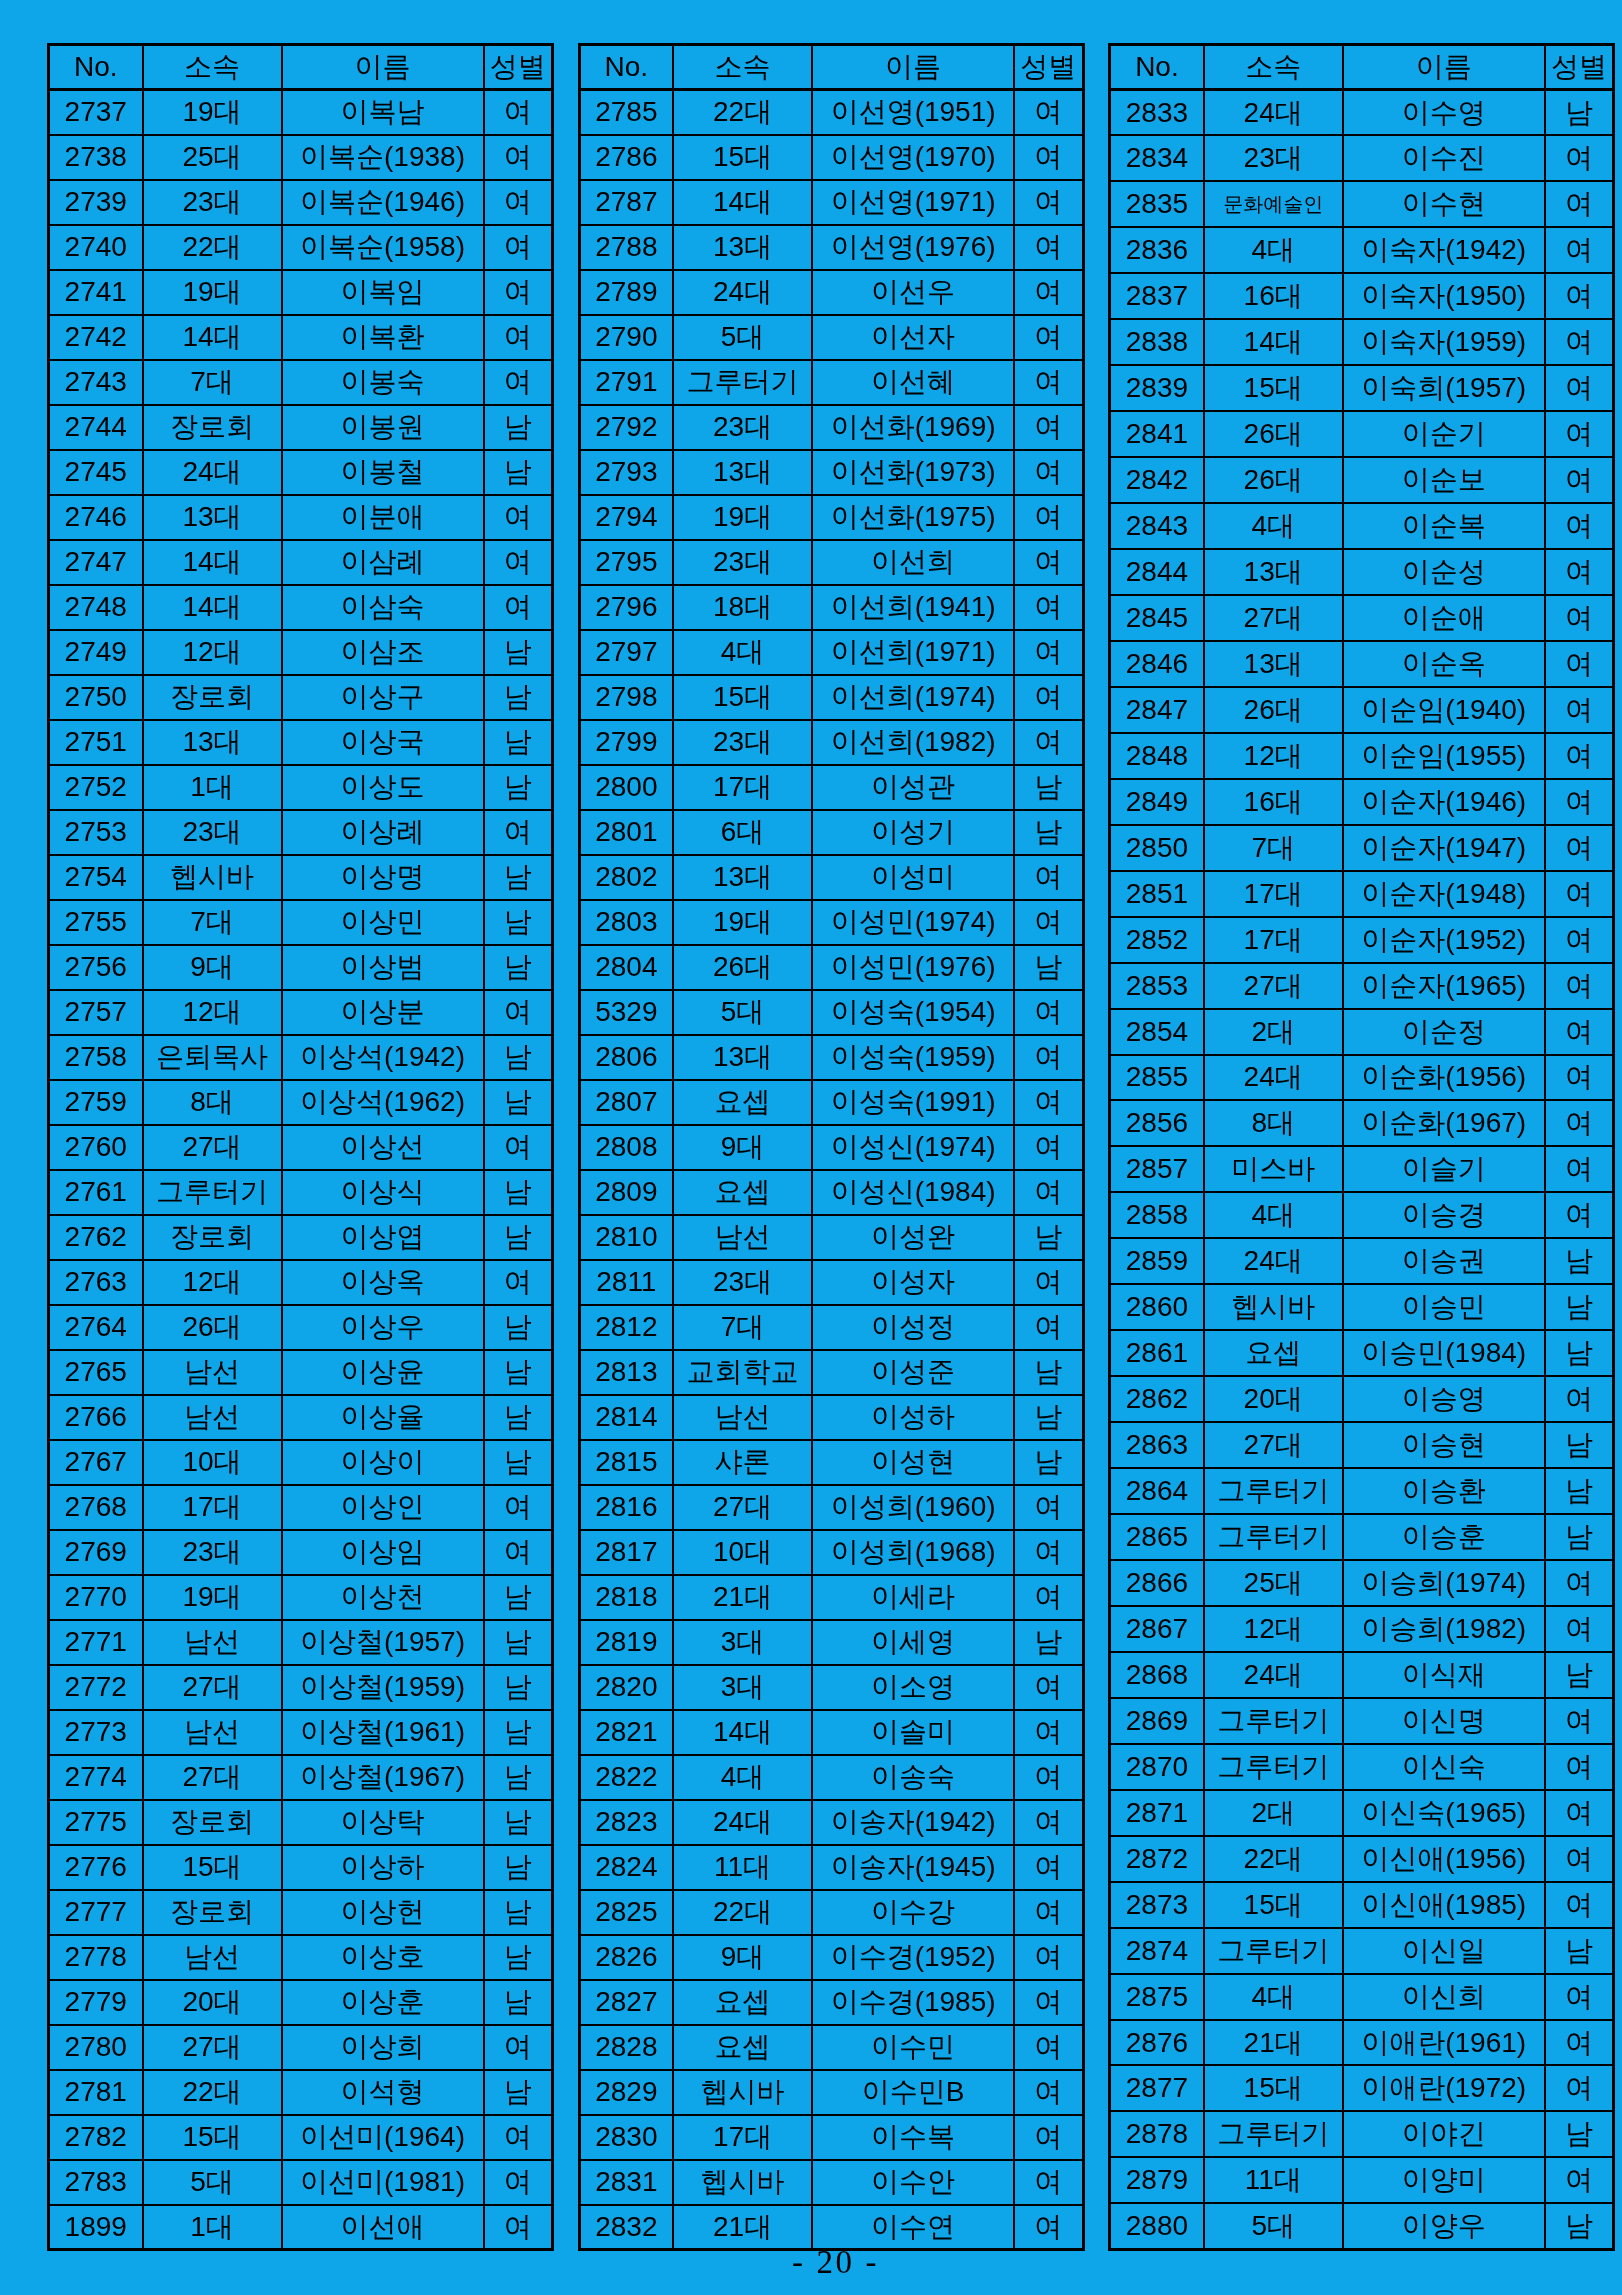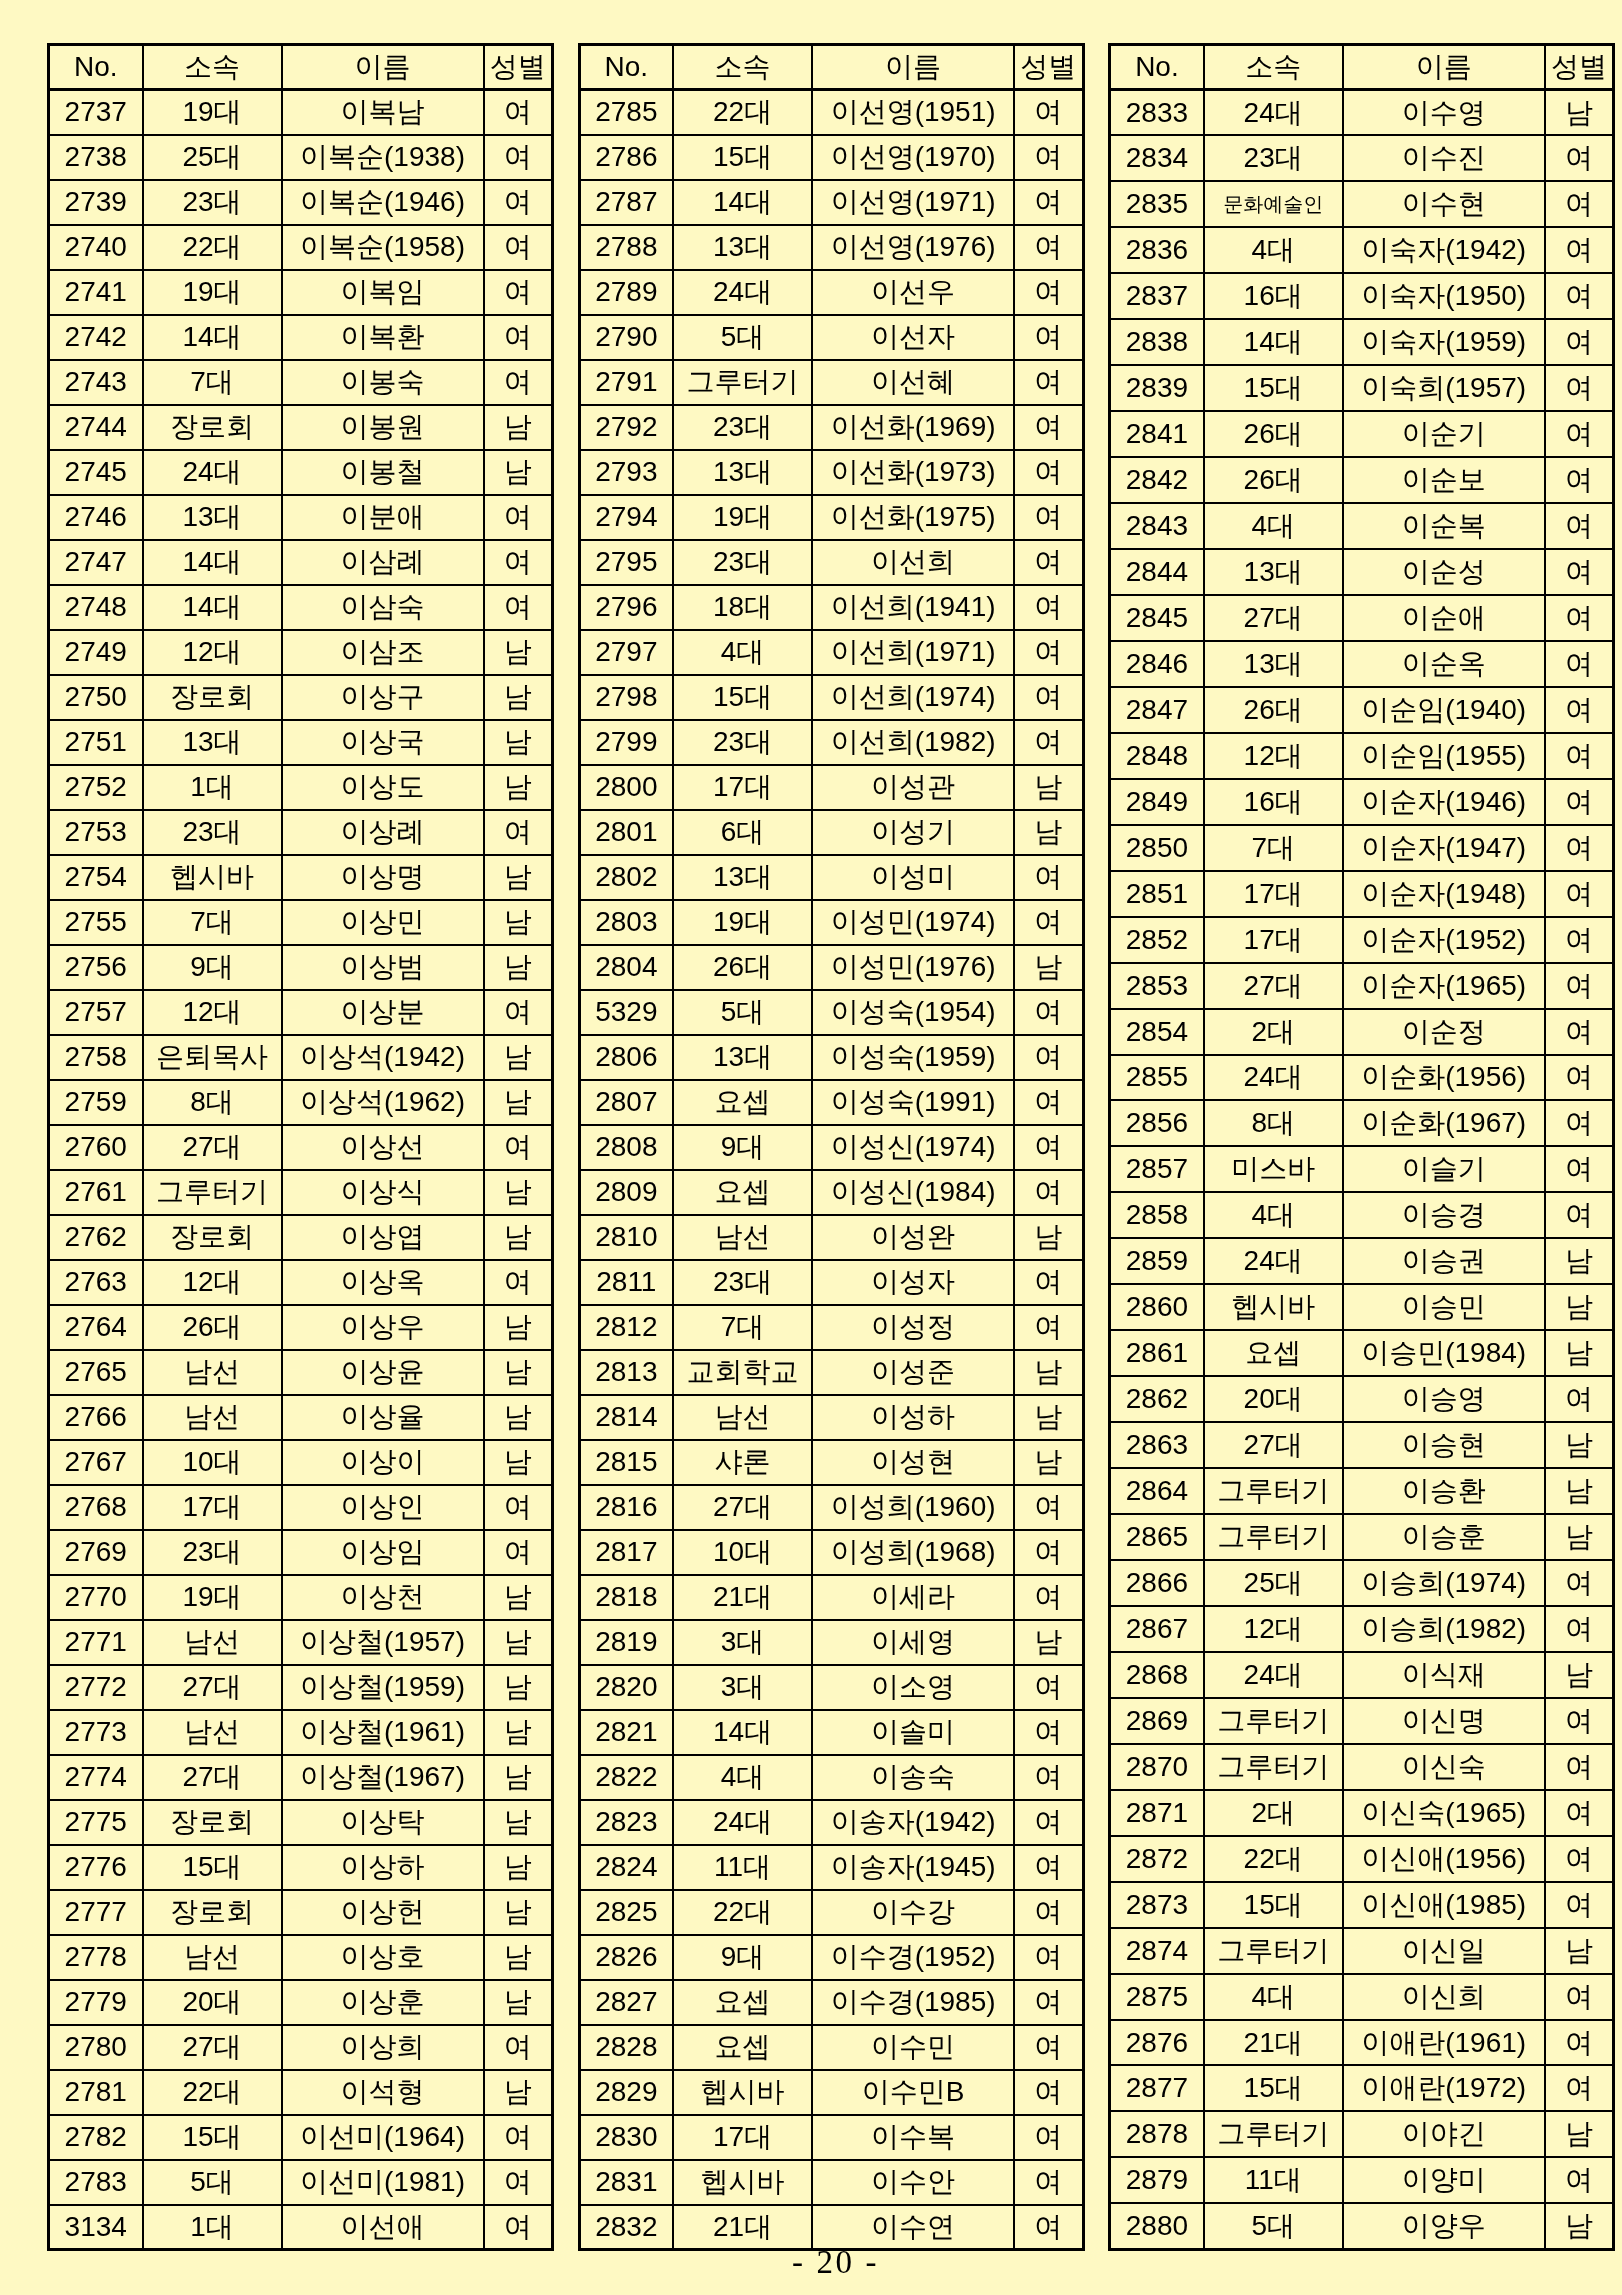--- a/index.html
+++ b/index.html
@@ -3,21 +3,21 @@
 <meta charset="utf-8">
 <style>
   html, body {
     margin: 0; padding: 0;
     background: #ffffff;
   }
   .page {
     position: relative;
     width: 1623px;
     height: 2295px;
-    background: #fef9c3;
+    background: #0ea5e9;
     color: #000000;
     font-family: "Liberation Sans", sans-serif;
     overflow: hidden;
   }
   .tables-wrap {
     position: absolute;
     left: 47px;
     top: 43px;
     display: flex;
     gap: 23.6px;
@@ -357,21 +357,21 @@
             <td>이선미(1964)</td>
             <td>여</td>
           </tr>
           <tr>
             <td>2783</td>
             <td>5대</td>
             <td>이선미(1981)</td>
             <td>여</td>
           </tr>
           <tr>
-            <td>3134</td>
+            <td>1899</td>
             <td>1대</td>
             <td>이선애</td>
             <td>여</td>
           </tr>
         </tbody>
     </table>
 
     <table class="member-table">
       <colgroup>
         <col class="col-no">

